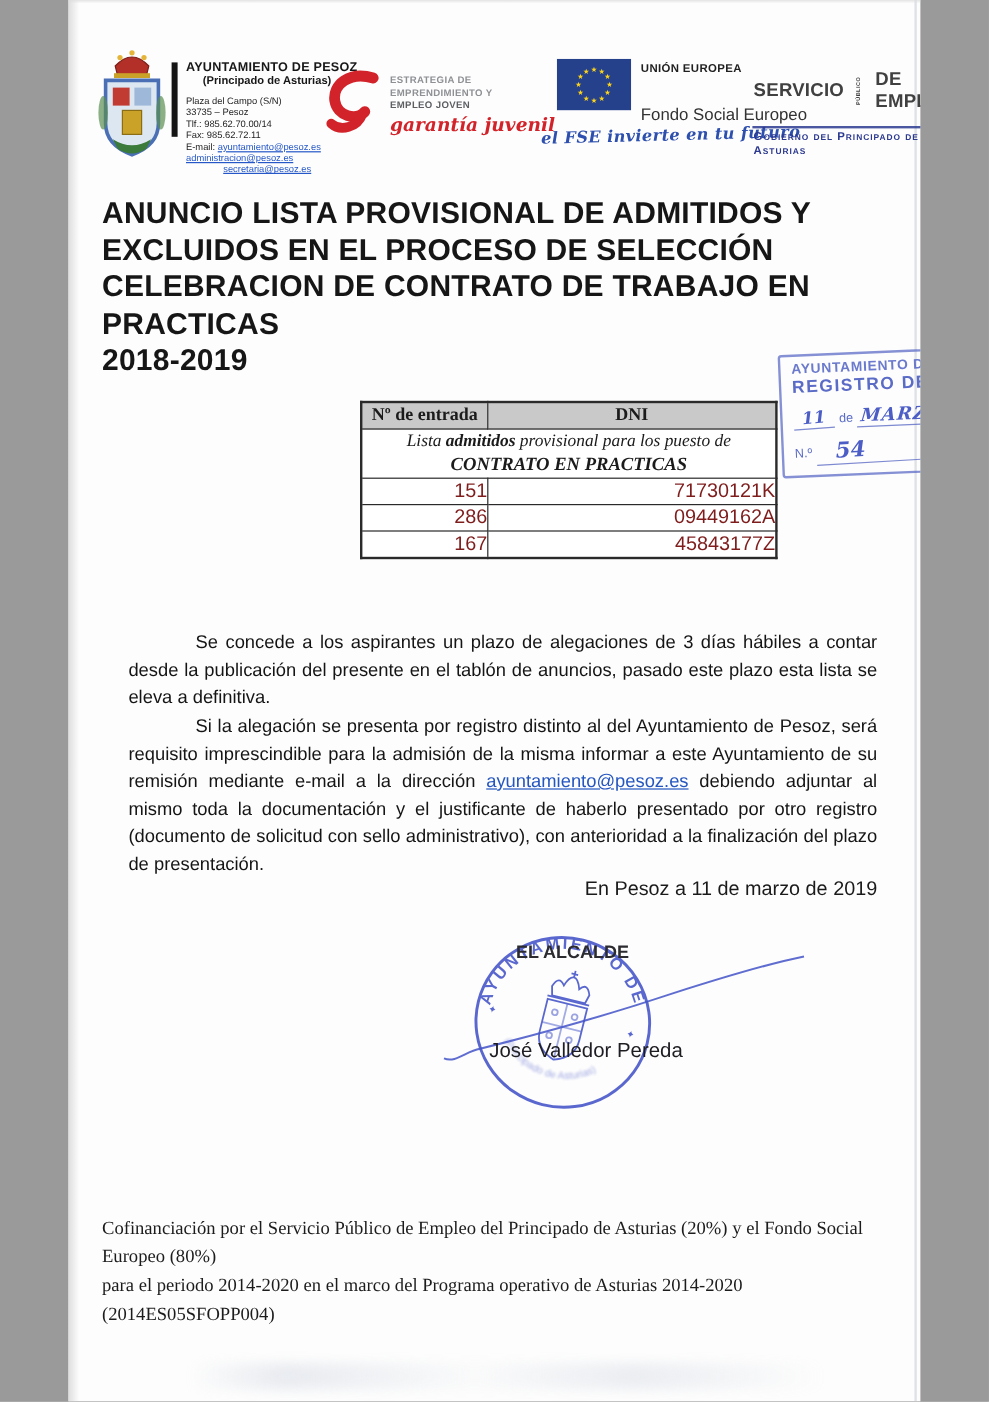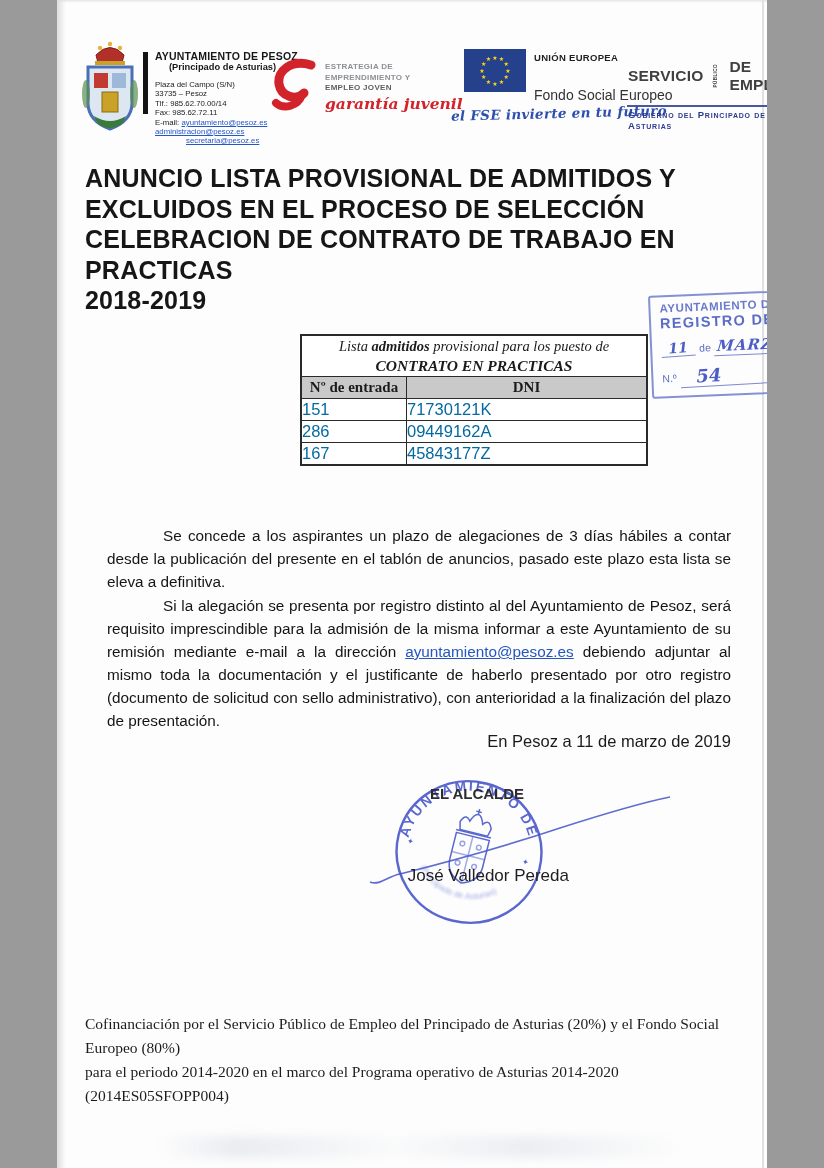--- a/index.html
+++ b/index.html
@@ -34,21 +34,21 @@
   .doc-title{left:28px;right:28px;top:163px;text-align:left;font-weight:bold;
              font-size:25px;line-height:30.5px;letter-spacing:.2px;color:#161616;}
   
   table.adm{border-collapse:collapse;width:348px;background:#fff;}
   table.adm,table.adm td,table.adm th{border:1.6px solid #2a2a2a;}
   table.adm{border-width:2.5px;}
   .cap{font-family:"Liberation Serif",serif;font-style:italic;font-size:14.5px;text-align:center;padding:1px 4px;line-height:19px;}
   .cap b{font-weight:bold;}
   .cap .l2{font-size:15.5px;font-weight:bold;}
   table.adm th{background:#c9c9c9;font-family:"Liberation Serif",serif;font-size:15px;padding:2px 2px;}
-  table.adm td.num{font-size:16.5px;text-align:left;padding:1px 0;color:#0369a1;}
+  table.adm td.num{font-size:16.5px;text-align:right;padding:1px 0;color:#7f1d1d;}
   .c1{width:100px;} 
   
   .rstamp{left:593px;top:291px;width:212px;transform:rotate(-2.4deg);
           border:2px solid rgba(92,108,198,.75);border-radius:3px;padding:5px 9px 9px;color:#5b6cc7;}
   .rs1{font-size:11.5px;font-weight:bold;letter-spacing:.6px;opacity:.9;}
   .rs2{font-size:14.5px;font-weight:bold;letter-spacing:1.3px;margin-top:1px;}
   .rs-row{display:flex;align-items:baseline;gap:4px;margin-top:7px;font-size:10.5px;}
   .fill{border-bottom:1.5px solid rgba(92,108,198,.8);text-align:center;}
   .hand{font-family:"DejaVu Serif",serif;font-style:italic;font-weight:bold;color:#4c5ec6;display:inline-block;}
   .day{width:34px;font-size:14px;transform:rotate(-2deg);}
@@ -165,28 +165,28 @@
   <div class="abs doc-title">
     <div>ANUNCIO LISTA PROVISIONAL DE ADMITIDOS Y</div>
     <div>EXCLUIDOS EN EL PROCESO DE SELECCIÓN</div>
     <div>CELEBRACION DE CONTRATO DE TRABAJO EN PRACTICAS</div>
     <div>2018-2019</div>
   </div>
 
   <table class="adm abs" style="left:243px;top:334px">
     <tbody>
         <tr>
+      <th class="c1">Nº de entrada</th>
+      <th>DNI</th>
+    </tr>
+    <tr>
       <td class="cap" colspan="2">
         <span>Lista </span><b>admitidos</b><span> provisional para los puesto de</span>
         <div class="l2">CONTRATO EN PRACTICAS</div>
       </td>
-    </tr>
-    <tr>
-      <th class="c1">Nº de entrada</th>
-      <th>DNI</th>
     </tr>
     <tr>
       <td class="num">151</td>
       <td class="num">71730121K</td>
     </tr>
     <tr>
       <td class="num">286</td>
       <td class="num">09449162A</td>
     </tr>
     <tr>

